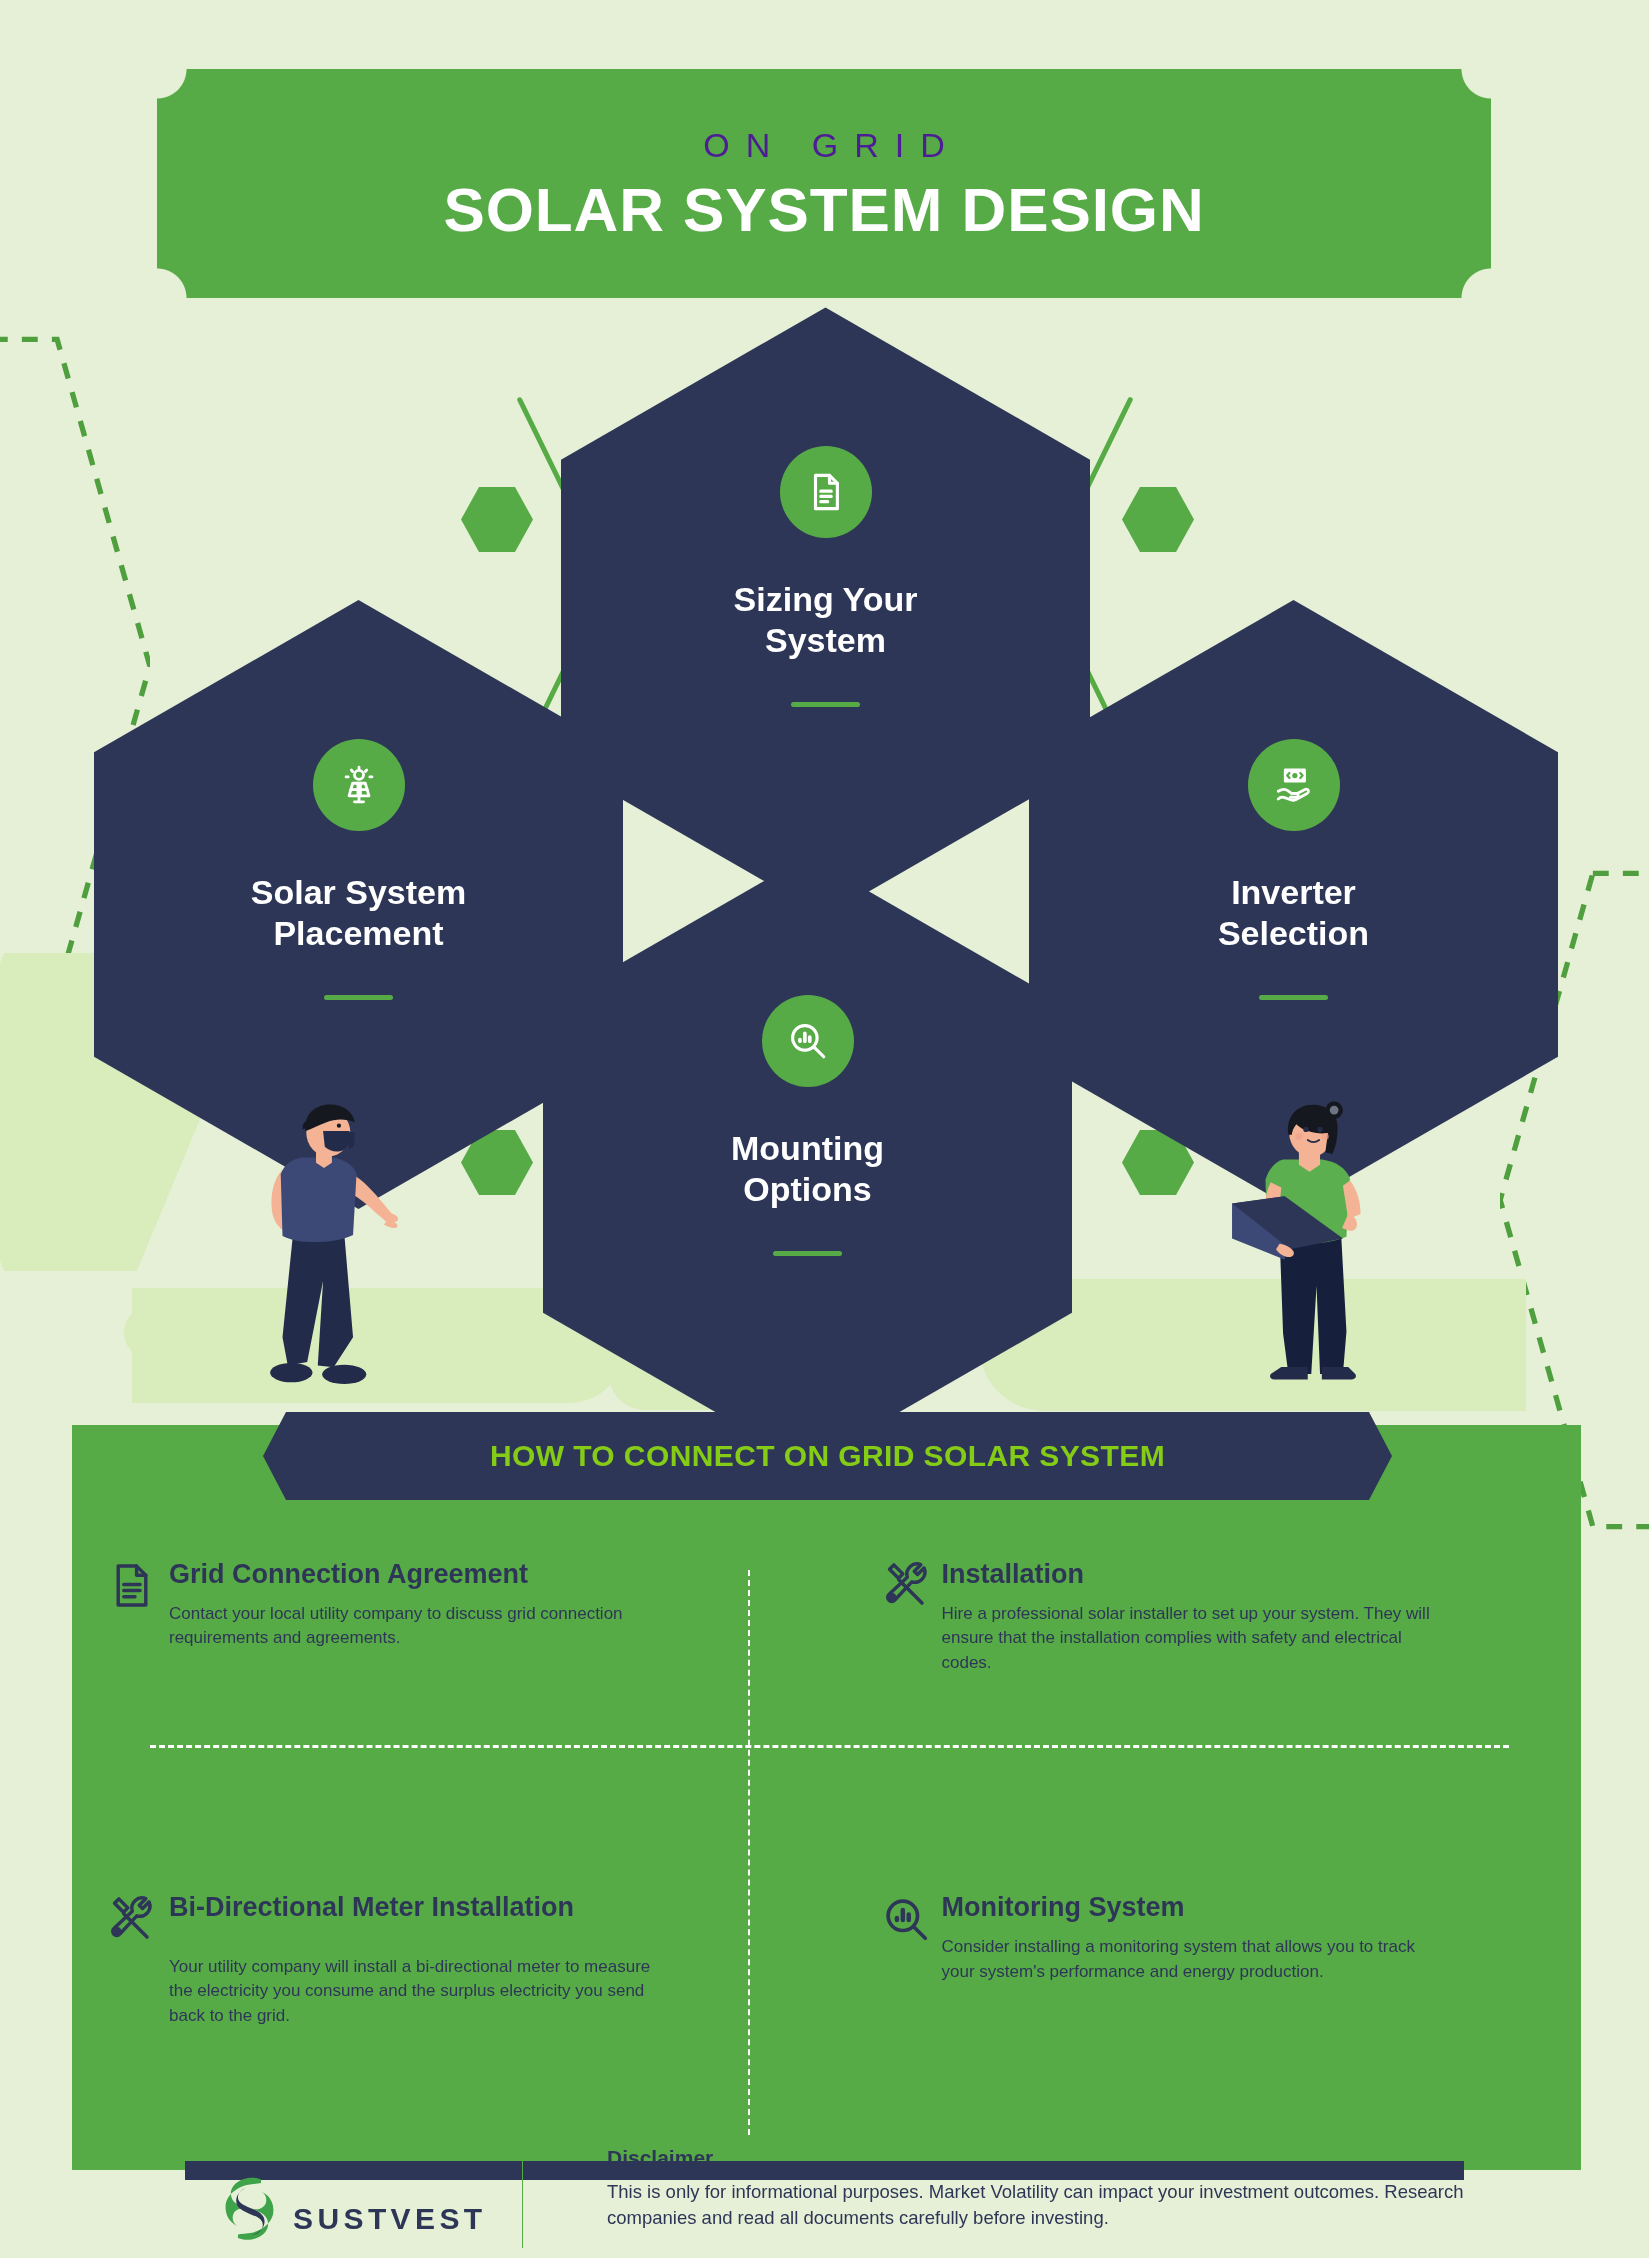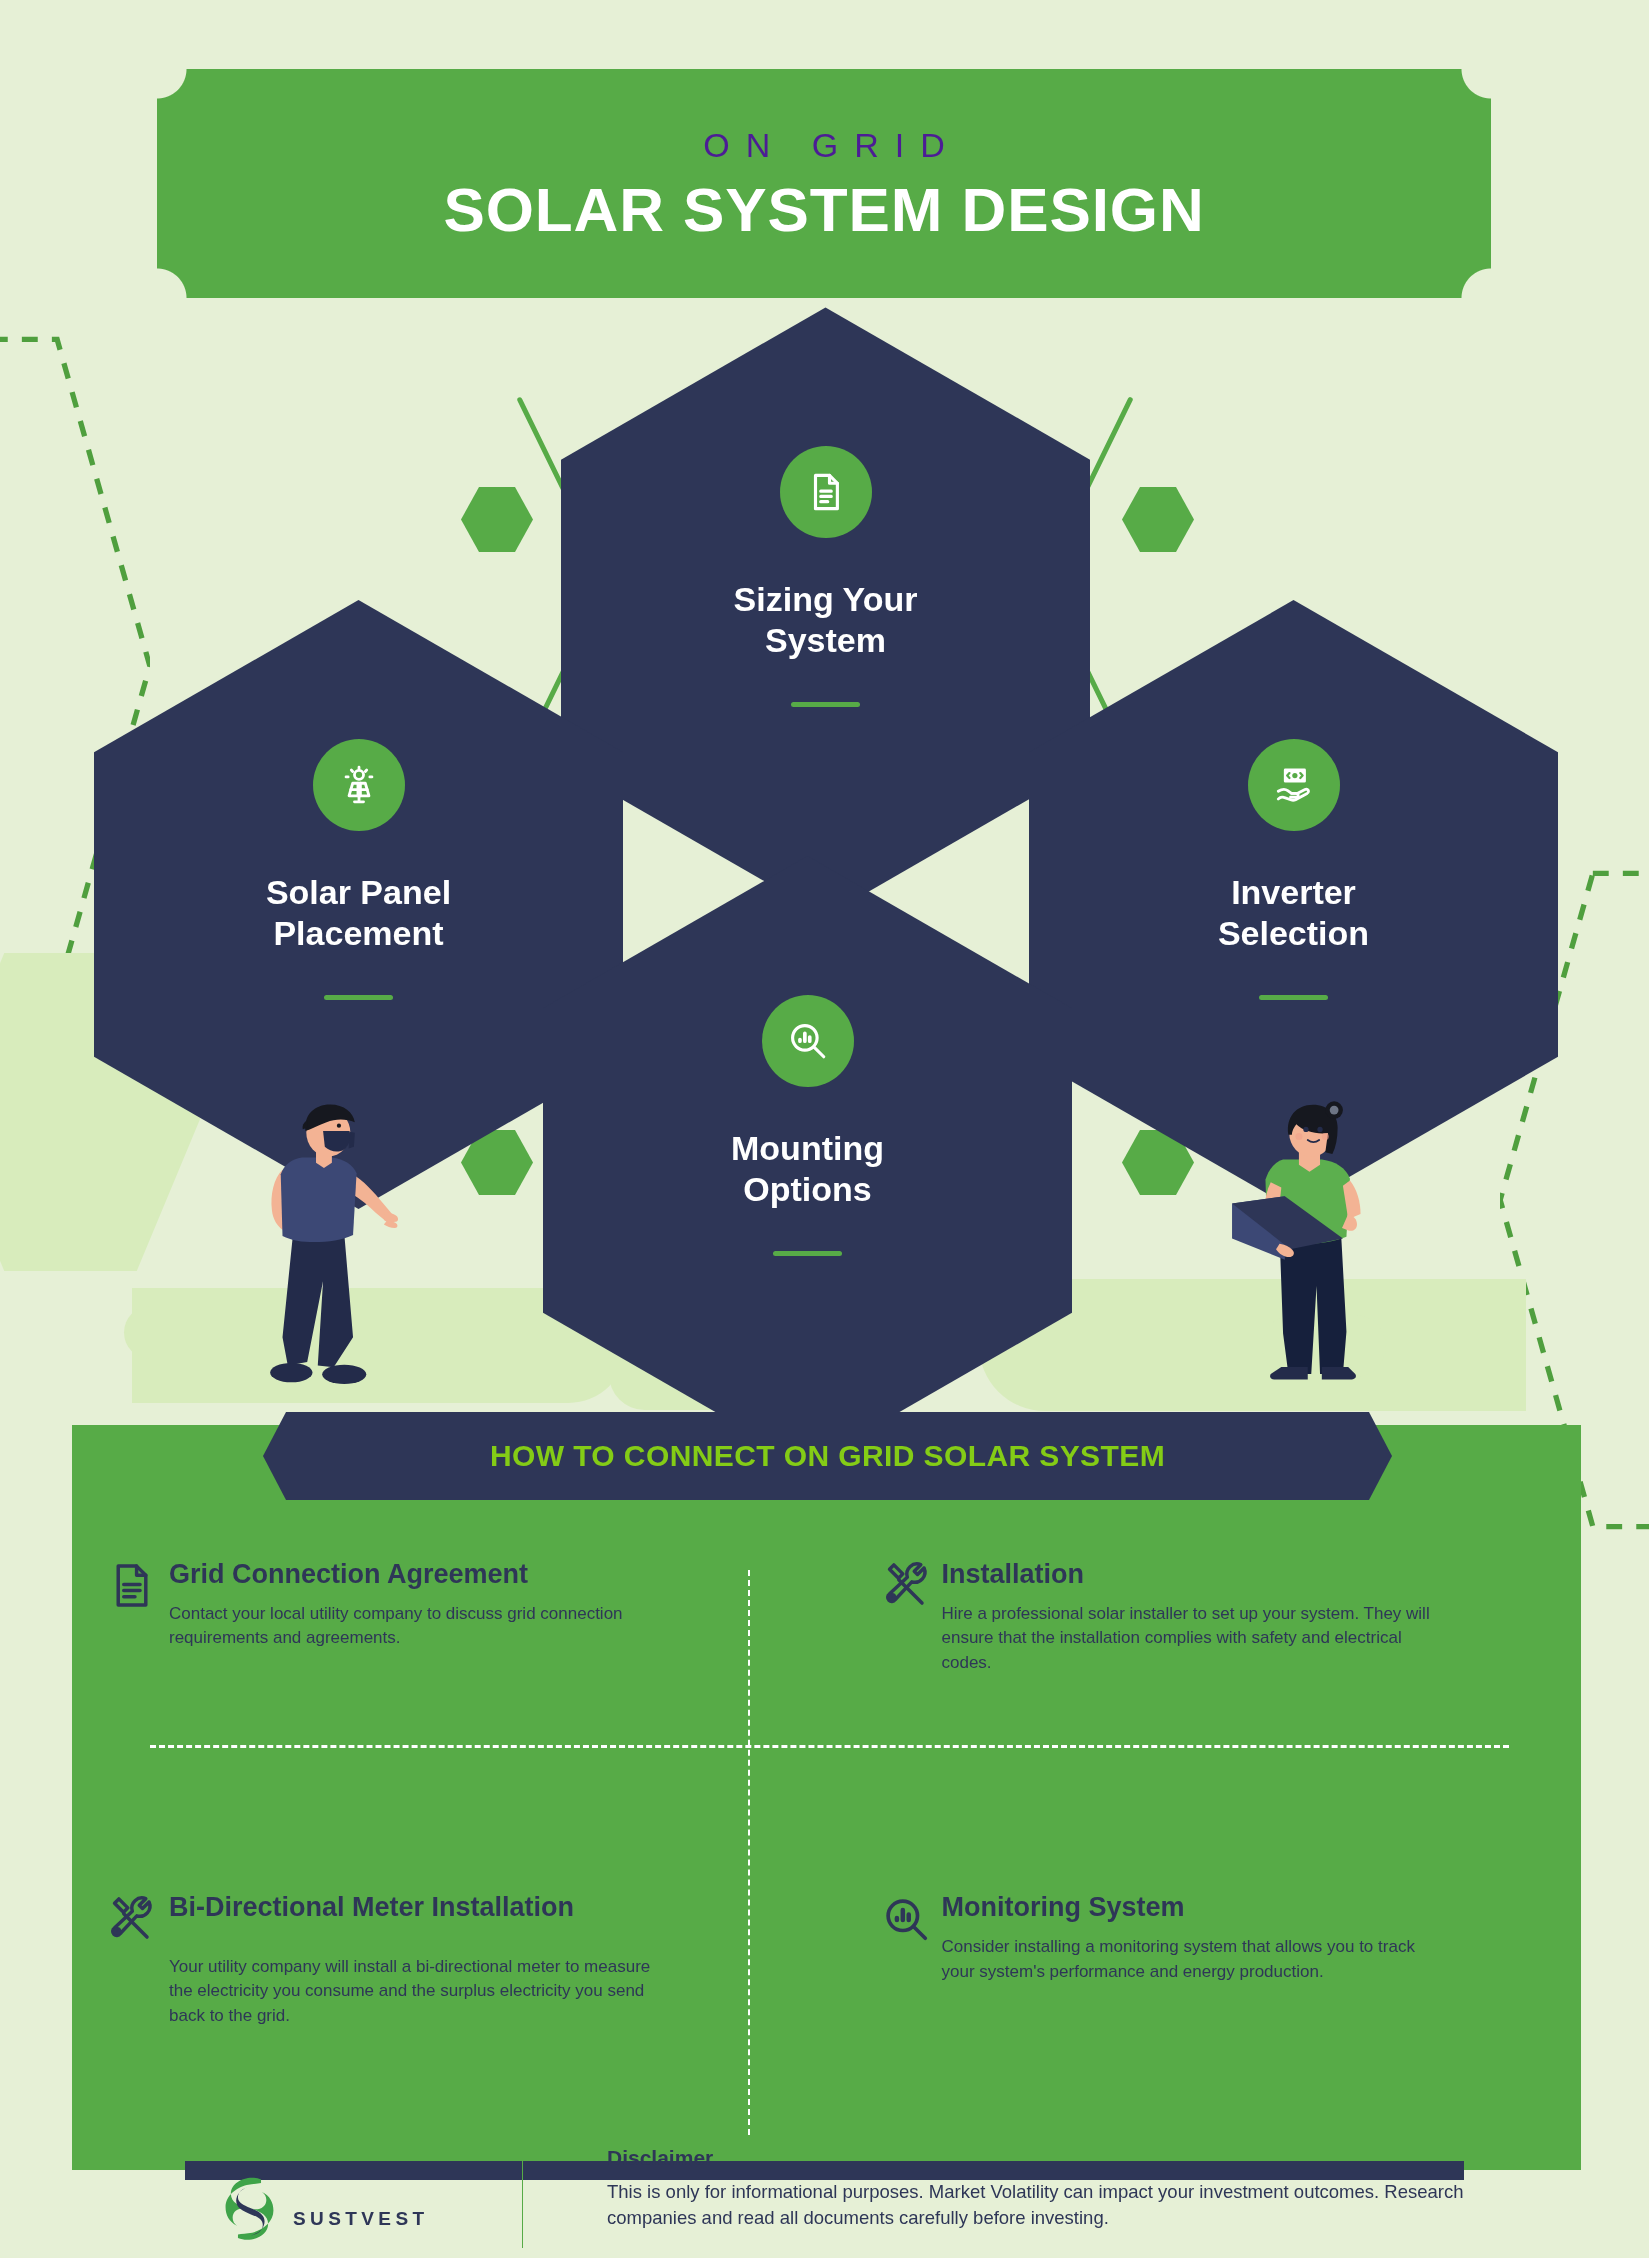--- a/index.html
+++ b/index.html
@@ -193,21 +193,21 @@
     position:absolute;
     left:748px; top:1570px; width:0; height:565px;
     border-left:2.6px dashed #ffffff;
   }
   .logo-wrap {
     position:absolute; left:222px; top:2176px;
     display:flex; align-items:center; gap:16px;
   }
   .logo-mark { width:55px; height:65px; }
   .logo-text {
-    color:#2e3657; font-size:19px; font-weight:bold; letter-spacing:4.4px;margin-top:20px;
+    color:#2e3657; font-size:30px; font-weight:bold; letter-spacing:4.4px;margin-top:20px;
   }
   .footer-sep {
     position:absolute; left:522px; top:2153px;
     width:0; height:95px; border-left:1.8px solid #57ab47;
   }
   .disclaimer { position:absolute; left:607px; top:2146px; width:882px; }
   .disclaimer-title { color:#2e3657; font-size:21px; font-weight:bold; margin-bottom:8.8px; }
   .disclaimer-body { color:#2e3657; font-size:18.5px; line-height:1.42; }
 </style>
 </head>
@@ -277,21 +277,21 @@
     <div class="hex-inner">
       <div class="icon-circle">
         <svg viewBox="0 0 24 24" fill="none" stroke="#fff" stroke-width="1.6" stroke-linecap="round" stroke-linejoin="round">
           <circle cx="12" cy="6.2" r="2.6"></circle>
           <path d="M12 1.8v1.2M7.6 3.4l.8.9M16.4 3.4l-.8.9M4.6 7.4h1.2M18.2 7.4h1.2"></path>
           <path d="M8.4 11h7.2l2.1 7.2H6.3z"></path>
           <path d="M7.3 14.6h9.4M11.4 11v7.2M12.8 11v7.2"></path>
           <path d="M12 18.2v3.4M9.4 21.6h5.2"></path>
         </svg>
       </div>
-      <div class="hex-title">Solar Panel
+      <div class="hex-title">Solar System
 Placement</div>
       <div class="hex-rule"></div>
     </div>
   </div>
 
   <div class="hex" id="hex-right">
     <div class="hex-inner">
       <div class="icon-circle">
         <svg viewBox="0 0 24 24" fill="none" stroke="#fff" stroke-width="1.6" stroke-linecap="round" stroke-linejoin="round">
           <rect x="7" y="3.4" width="11" height="6.4" fill="#fff" stroke="#fff"></rect>

